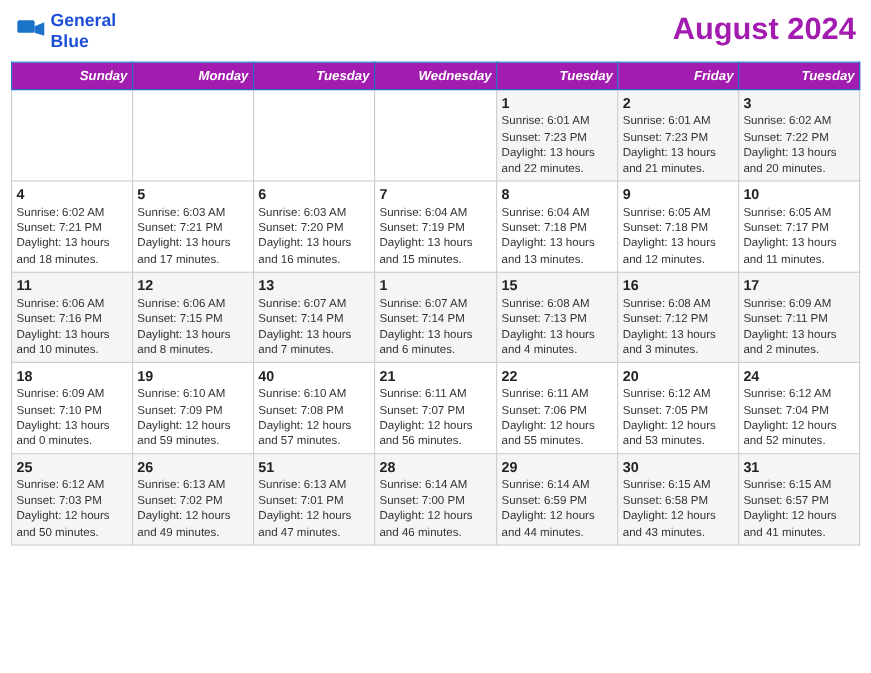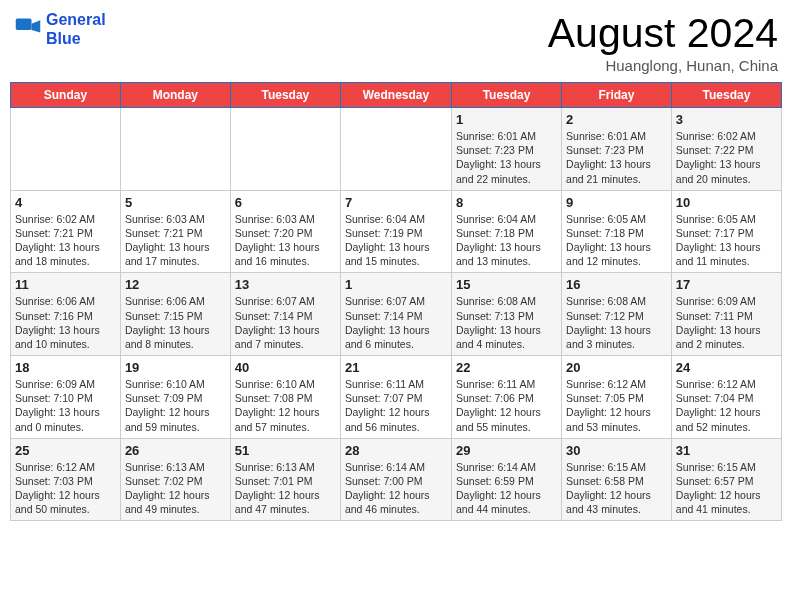--- a/index.html
+++ b/index.html
@@ -32,41 +32,42 @@
       color: #1d4ed8;
     }
     .logo-icon {
       width: 28px;
       height: 28px;
     }
     .title-block {
       text-align: right;
     }
     .calendar-title {
-      font-size: 41px;
-      font-weight: normal;
-      color: #000000;
+      font-size: 28px;
+      font-weight: bold;
+      color: #a21caf;
     }
     .calendar-subtitle {
       font-size: 15px;
       color: #555;
     }
     table {
       width: 100%;
       border-collapse: collapse;
       font-size: 11px;
     }
     thead tr th {
-      background: #ef4444;
+      background: #a21caf;
       color: #fff;
       padding: 5px 4px;
-      text-align: center;
+      text-align: right;
       font-size: 12px;
       font-weight: bold;
       border: 1px solid #1a73c8;
+      font-style: italic;
     }
     tbody tr td {
       border: 1px solid #ccc;
       vertical-align: top;
       padding: 4px;
       width: 113px;
       min-height: 80px;
       height: 82px;
       background: #fff;
     }
@@ -97,21 +98,20 @@
       <rect x="2" y="4" width="18" height="13" rx="2" fill="#1a73c8"></rect>
       <polygon points="20,10 30,6 30,20 20,17" fill="#1a73c8"></polygon>
     </svg>
     <div class="logo-text">
       <div><span>General</span></div>
       <div><span>Blue</span></div>
     </div>
   </div>
   <div class="title-block">
     <div class="calendar-title">August 2024</div>
-    <div class="calendar-subtitle">Huanglong, Hunan, China</div>
   </div>
 </div>
 
 <table>
   <thead>
     <tr id="weekday-header">
         <th>Sunday</th>
         <th>Monday</th>
         <th>Tuesday</th>
         <th>Wednesday</th>

